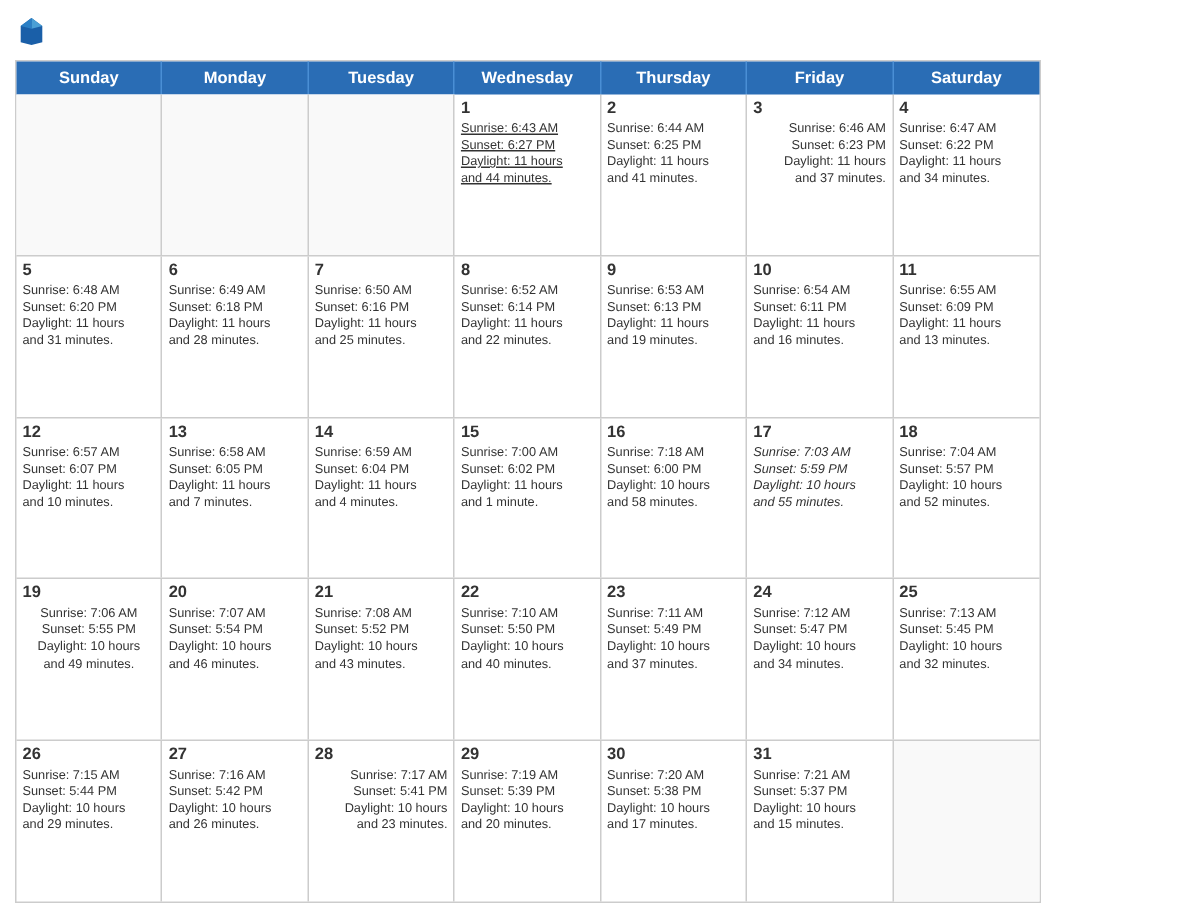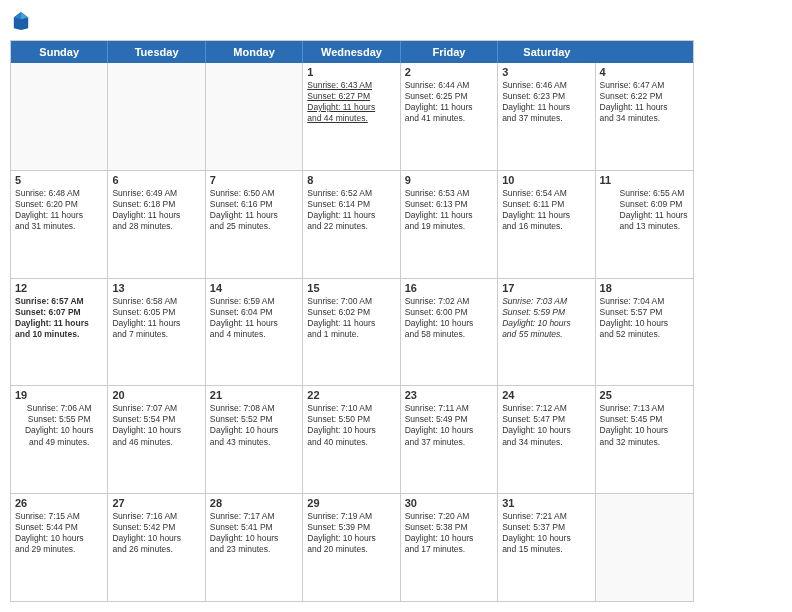--- a/index.html
+++ b/index.html
@@ -127,23 +127,24 @@
     </div>
     <div class="title-block">
       <h1></h1>
       <h2></h2>
     </div>
   </div>
 
   <div class="calendar">
     <div class="cal-header-row">
     <div class="cal-header-cell">Sunday</div>
+        <div class="cal-header-cell">Monday</div>
         <div class="cal-header-cell">Tuesday</div>
-        <div class="cal-header-cell">Monday</div>
         <div class="cal-header-cell">Wednesday</div>
+        <div class="cal-header-cell">Thursday</div>
         <div class="cal-header-cell">Friday</div>
         <div class="cal-header-cell">Saturday</div>
       </div>
     <div class="cal-body">
     <div class="cal-week">
           <div class="cal-cell empty"></div>
           <div class="cal-cell empty"></div>
           <div class="cal-cell empty"></div>
           <div class="cal-cell">
             <span class="day-num">1</span>
@@ -154,21 +155,21 @@
           </div>
           <div class="cal-cell">
             <span class="day-num">2</span>
             <div class="cell-text" style="white-space: pre-line;">Sunrise: 6:44 AM
 Sunset: 6:25 PM
 Daylight: 11 hours
 and 41 minutes.</div>
           </div>
           <div class="cal-cell">
             <span class="day-num">3</span>
-            <div class="cell-text" style="white-space: pre-line;">Sunrise: 6:46 AM
+            <div class="cell-text" style="white-space: pre-line; text-align: right;">Sunrise: 6:46 AM
 Sunset: 6:23 PM
 Daylight: 11 hours
 and 37 minutes.</div>
           </div>
           <div class="cal-cell">
             <span class="day-num">4</span>
             <div class="cell-text" style="white-space: pre-line;">Sunrise: 6:47 AM
 Sunset: 6:22 PM
 Daylight: 11 hours
 and 34 minutes.</div>
@@ -212,30 +213,30 @@
           </div>
           <div class="cal-cell">
             <span class="day-num">10</span>
             <div class="cell-text" style="white-space: pre-line;">Sunrise: 6:54 AM
 Sunset: 6:11 PM
 Daylight: 11 hours
 and 16 minutes.</div>
           </div>
           <div class="cal-cell">
             <span class="day-num">11</span>
-            <div class="cell-text" style="white-space: pre-line; margin-left: 20px;">Sunrise: 6:55 AM
+            <div class="cell-text" style="white-space: pre-line;">Sunrise: 6:55 AM
 Sunset: 6:09 PM
 Daylight: 11 hours
 and 13 minutes.</div>
           </div>
         </div>
         <div class="cal-week">
           <div class="cal-cell">
             <span class="day-num">12</span>
-            <div class="cell-text" style="white-space: pre-line; font-weight: bold;">Sunrise: 6:57 AM
+            <div class="cell-text" style="white-space: pre-line;">Sunrise: 6:57 AM
 Sunset: 6:07 PM
 Daylight: 11 hours
 and 10 minutes.</div>
           </div>
           <div class="cal-cell">
             <span class="day-num">13</span>
             <div class="cell-text" style="white-space: pre-line;">Sunrise: 6:58 AM
 Sunset: 6:05 PM
 Daylight: 11 hours
 and 7 minutes.</div>
@@ -249,21 +250,21 @@
           </div>
           <div class="cal-cell">
             <span class="day-num">15</span>
             <div class="cell-text" style="white-space: pre-line;">Sunrise: 7:00 AM
 Sunset: 6:02 PM
 Daylight: 11 hours
 and 1 minute.</div>
           </div>
           <div class="cal-cell">
             <span class="day-num">16</span>
-            <div class="cell-text" style="white-space: pre-line;">Sunrise: 7:02 AM
+            <div class="cell-text" style="white-space: pre-line;">Sunrise: 7:18 AM
 Sunset: 6:00 PM
 Daylight: 10 hours
 and 58 minutes.</div>
           </div>
           <div class="cal-cell">
             <span class="day-num">17</span>
             <div class="cell-text" style="white-space: pre-line; font-style: italic;">Sunrise: 7:03 AM
 Sunset: 5:59 PM
 Daylight: 10 hours
 and 55 minutes.</div>
@@ -337,21 +338,21 @@
           </div>
           <div class="cal-cell">
             <span class="day-num">27</span>
             <div class="cell-text" style="white-space: pre-line;">Sunrise: 7:16 AM
 Sunset: 5:42 PM
 Daylight: 10 hours
 and 26 minutes.</div>
           </div>
           <div class="cal-cell">
             <span class="day-num">28</span>
-            <div class="cell-text" style="white-space: pre-line;">Sunrise: 7:17 AM
+            <div class="cell-text" style="white-space: pre-line; text-align: right;">Sunrise: 7:17 AM
 Sunset: 5:41 PM
 Daylight: 10 hours
 and 23 minutes.</div>
           </div>
           <div class="cal-cell">
             <span class="day-num">29</span>
             <div class="cell-text" style="white-space: pre-line;">Sunrise: 7:19 AM
 Sunset: 5:39 PM
 Daylight: 10 hours
 and 20 minutes.</div>

